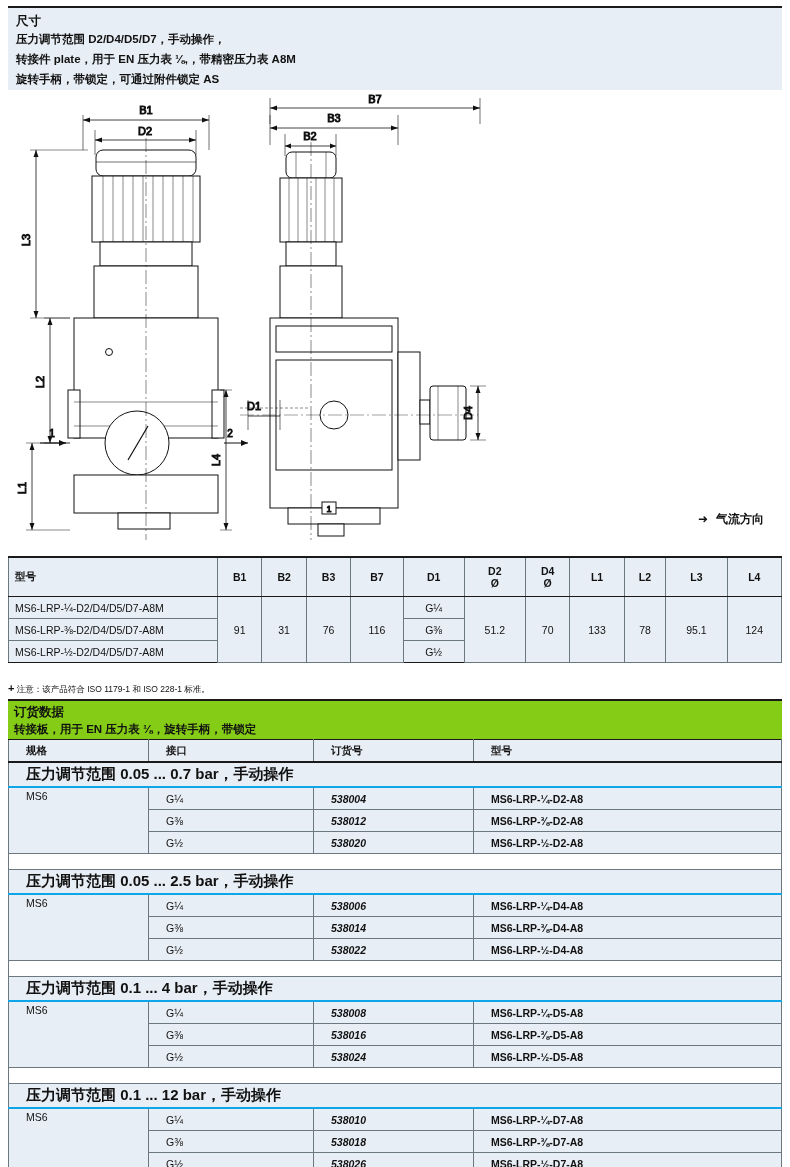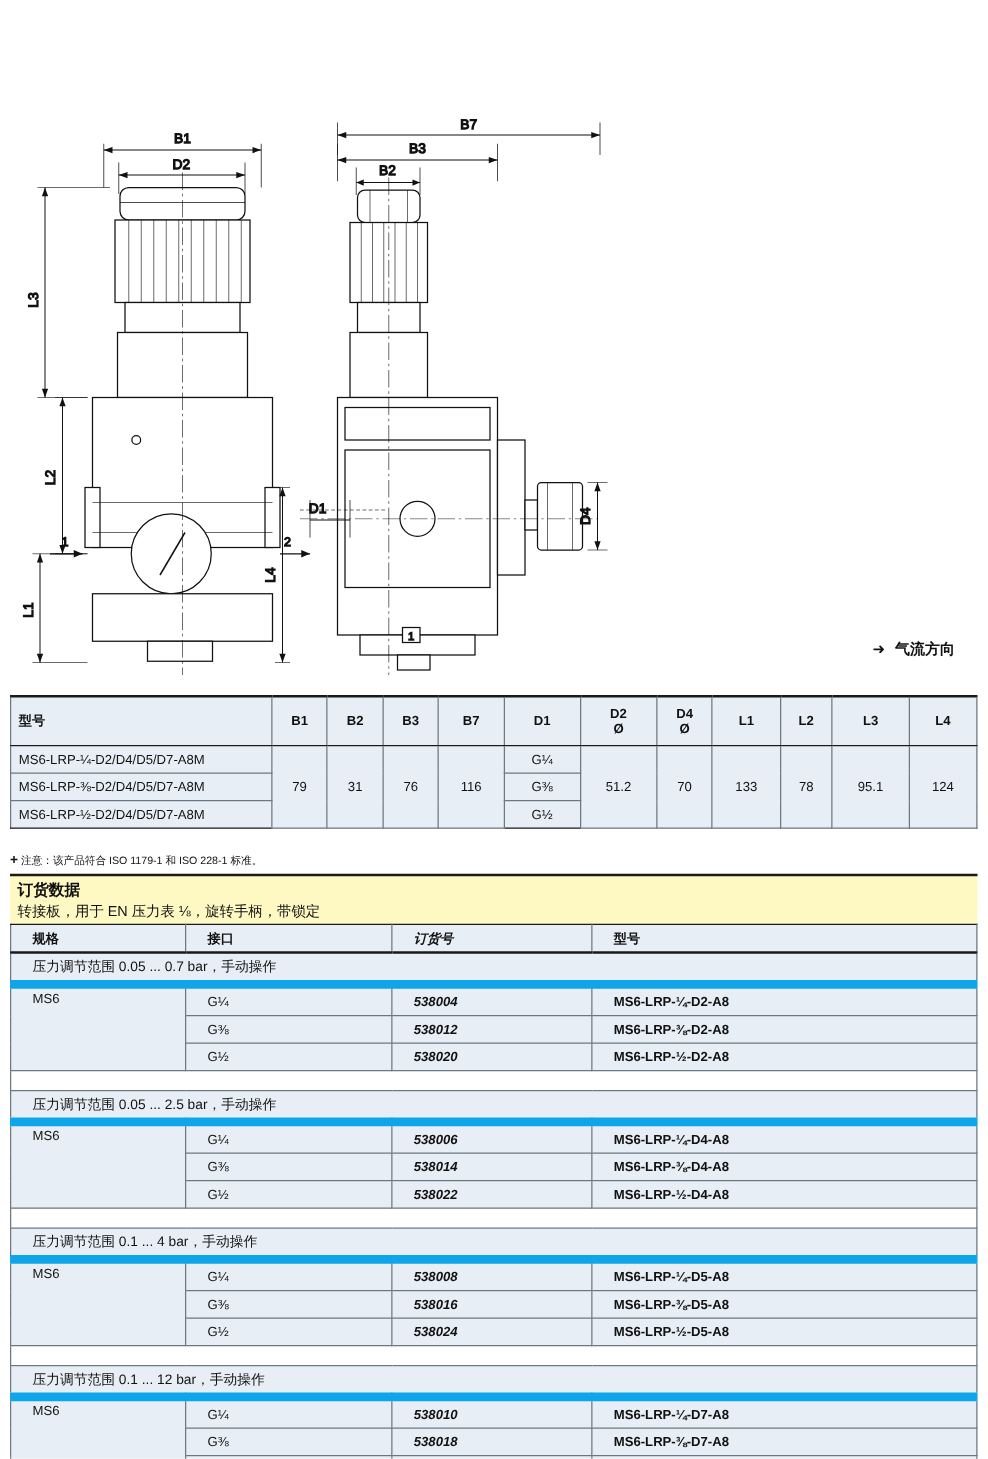--- a/index.html
+++ b/index.html
@@ -60,62 +60,68 @@
   .dimtable tbody tr{height:22px;}
   .dimtable tbody tr:last-child td{border-bottom:1.5px solid #1a1a1a;}
   .dimnote{
     position:absolute;left:8px;top:682px;font-size:8.5px;text-align:center;
   }
   .dimnote .plus{font-weight:bold;font-size:11px;}
 
   
   .orderhead{
     position:absolute;left:8px;top:699px;width:774px;height:40px;
-    background:#fef9c3;border-top:2px solid #1a1a1a;
+    background:#84cc16;border-top:2px solid #1a1a1a;
   }
   .orderhead .t1{position:absolute;left:6px;top:3px;font-size:12.5px;font-weight:bold;}
-  .orderhead .t2{position:absolute;left:6px;top:21px;font-size:11.5px;font-weight:normal;}
+  .orderhead .t2{position:absolute;left:6px;top:21px;font-size:11.5px;font-weight:bold;}
 
   .ordertable{
     position:absolute;left:8px;top:739px;width:774px;
     border-collapse:collapse;font-size:10.5px;
   }
   .ordertable td,.ordertable th{
     border:1px solid #6c7880;
     padding:2px 17px;
     background:#e8eef5;
     height:17px;
   }
   .ordertable thead th{
     text-align:left;font-weight:bold;
     border-top:1.5px solid #1a1a1a;
     border-bottom:2px solid #1a1a1a;
     height:17px;
   }
   .ordertable .c-spec{width:105px;}
   .ordertable .c-port{width:130px;}
-  .ordertable .c-order{width:125px;font-style:italic;}
+  .ordertable .c-order{width:125px;}
   .ordertable .c-type{width:auto;}
   .grouprow td{
-    font-weight:normal;font-size:11px;
-    border-bottom:7px solid #0ea5e9;
+    font-weight:bold;font-size:15px;
+    border-bottom:2px solid #0ea5e9;
   }
   .gaprow td{
     background:#ffffff;border-left:1px solid #6c7880;border-right:1px solid #6c7880;
     border-top:1px solid #6c7880;border-bottom:1px solid #6c7880;height:11px;
   }
   .ordertable td.num{font-weight:bold;font-style:italic;}
   .ordertable td.typ{font-weight:bold;}
   .ordertable td.spec{vertical-align:top;}
 </style>
 </head>
 <body>
 
 <div class="page">
 
+  <div class="header">
+    <div class="title">尺寸</div>
+    <div class="l1">压力调节范围 D2/D4/D5/D7，手动操作，</div>
+    <div class="l2">转接件 plate，用于 EN 压力表 ⅛,，带精密压力表 A8M</div>
+    <div class="l3">旋转手柄，带锁定，可通过附件锁定 AS</div>
+  </div>
 
   <div class="drawing">
     <svg width="774" height="460" viewBox="0 0 774 460">
       <g stroke="#111" fill="none" stroke-width="1">
 
         <line x1="75" y1="25" x2="75" y2="60" stroke-width="0.6"></line>
         <line x1="201" y1="25" x2="201" y2="60" stroke-width="0.6"></line>
         <line x1="75" y1="30" x2="201" y2="30" stroke-width="0.8"></line>
         <path d="M75,30 L82,27.5 L82,32.5 Z" fill="#111" stroke="none"></path>
         <path d="M201,30 L194,27.5 L194,32.5 Z" fill="#111" stroke="none"></path>
@@ -287,21 +293,21 @@
         </th>
         <th>L1</th>
         <th>L2</th>
         <th>L3</th>
         <th>L4</th>
       </tr>
     </thead>
     <tbody>
       <tr>
         <td class="model">MS6-LRP-¼-D2/D4/D5/D7-A8M</td>
-        <td rowspan="3">79</td>
+        <td rowspan="3">91</td>
         <td rowspan="3">31</td>
         <td rowspan="3">76</td>
         <td rowspan="3">116</td>
         <td class="g">G¼</td>
         <td rowspan="3">51.2</td>
         <td rowspan="3">70</td>
         <td rowspan="3">133</td>
         <td rowspan="3">78</td>
         <td rowspan="3">95.1</td>
         <td rowspan="3">124</td>

